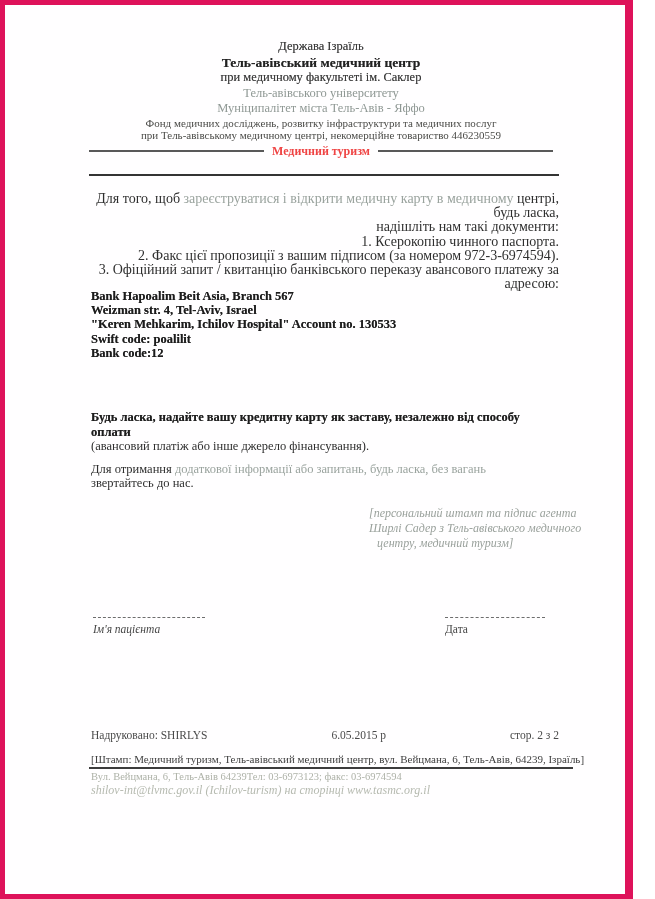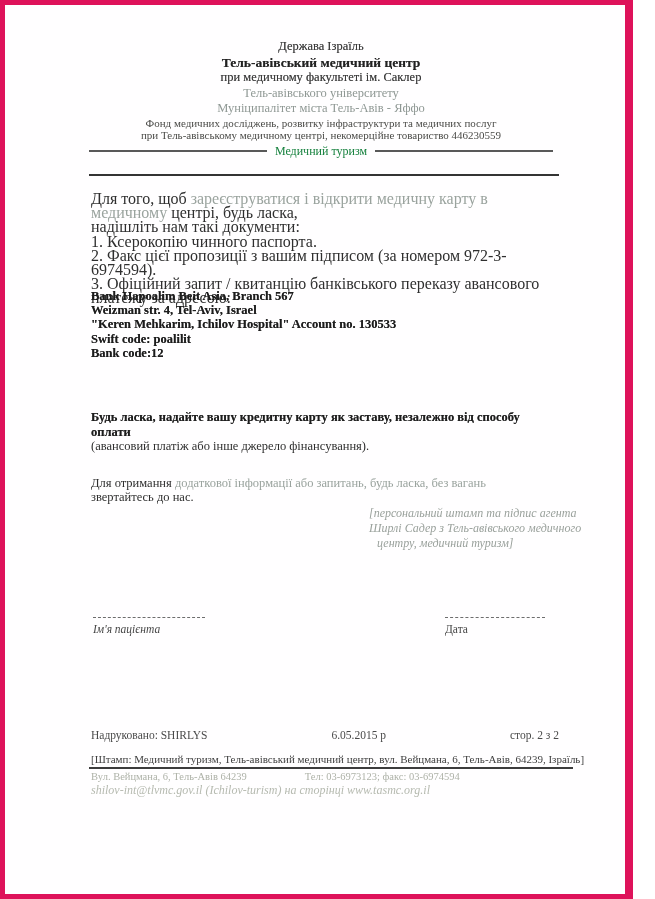--- a/index.html
+++ b/index.html
@@ -16,48 +16,48 @@
   }
   .abs{position:absolute;}
   
   .letterhead{top:34px;left:84px;right:72px;text-align:center;}
   .lh-line{font-size:12.5px;line-height:15.5px;color:#3a3a3a;text-shadow:0 0 0.4px rgba(40,40,40,.55);}
   .lh-center{font-weight:bold;font-size:13.5px;color:#222;}
   .lh-faded{color:#8f9894;text-shadow:none;}
   .lh-small{font-size:11px;line-height:12.5px;color:#4b4b48;}
   .dept-row{display:flex;align-items:center;margin-top:2px;}
   .dept-rule{flex:1;border-top:2px solid #3c3c3c;opacity:.85;}
-  .dept-text{font-weight:normal;font-size:12px;padding:0 8px;color:#15803d;}
+  .dept-text{font-weight:bold;font-size:12px;padding:0 8px;color:#ef4444;}
   .header-divider{top:169px;left:84px;right:66px;border-top:2px solid #343434;}
   
-  .intro{top:187px;left:86px;right:66px;font-size:16px;line-height:14.2px;}
+  .intro{top:187px;left:86px;right:66px;font-size:14px;line-height:14.2px;text-align:right;}
   .faded-mid{color:#9aa39e;}
   
   .bank{top:284px;left:86px;font-weight:bold;font-size:12.5px;line-height:14.2px;color:#1c1c1c;text-shadow:0 0 0.4px rgba(0,0,0,.6);}
   
   .notice{top:405px;left:86px;right:66px;font-size:12.5px;line-height:14.5px;}
   .notice-bold{font-weight:bold;color:#1d1d1d;text-shadow:0 0 0.4px rgba(0,0,0,.6);}
-  .notice-gap{margin-top:22px;}
+  .notice-gap{margin-top:8px;}
   
   .agent-note{top:501px;left:364px;font-style:italic;font-size:12px;line-height:15px;color:#9aa19c;}
   .agent-indent{padding-left:8px;}
   
   .sig-area{top:612px;left:84px;right:66px;height:46px;font-size:11.5px;color:#454545;}
   .sig-col{position:absolute;top:0;}
   .sig-line{border-top:1.5px dashed #6d6d6d;margin-bottom:5px;}
   .sig-name{left:4px;width:112px;font-style:italic;}
   .sig-sign{left:162px;width:140px;}
   .sig-sign .sig-label{padding-left:40px;}
   .sig-date{left:356px;width:100px;}
   .sig-date .sig-label{padding-right:4px;}
   
   .print-row{top:724px;left:86px;right:66px;display:flex;justify-content:space-between;font-size:11.5px;color:#4a4a4a;}
   .stamp-line{top:748px;left:86px;right:56px;font-size:11px;color:#3f3f3f;white-space:nowrap;}
   .stamp-divider{top:762px;left:84px;right:52px;border-top:2px solid #3c3c3c;}
-  .addr1{top:766px;left:86px;display:flex;gap:58px;font-size:10.5px;color:#aeb2a8;}
+  .addr1{top:766px;left:86px;display:flex;font-size:10.5px;color:#aeb2a8;}
   .addr2{top:778px;left:86px;font-size:12px;color:#b6bab0;font-style:italic;}
 </style>
 </head>
 <body>
 
 <div class="page">
 
   <div class="abs letterhead">
     <div class="lh-line">Держава Ізраїль</div>
     <div class="lh-line lh-center">Тель-авівський медичний центр</div>

